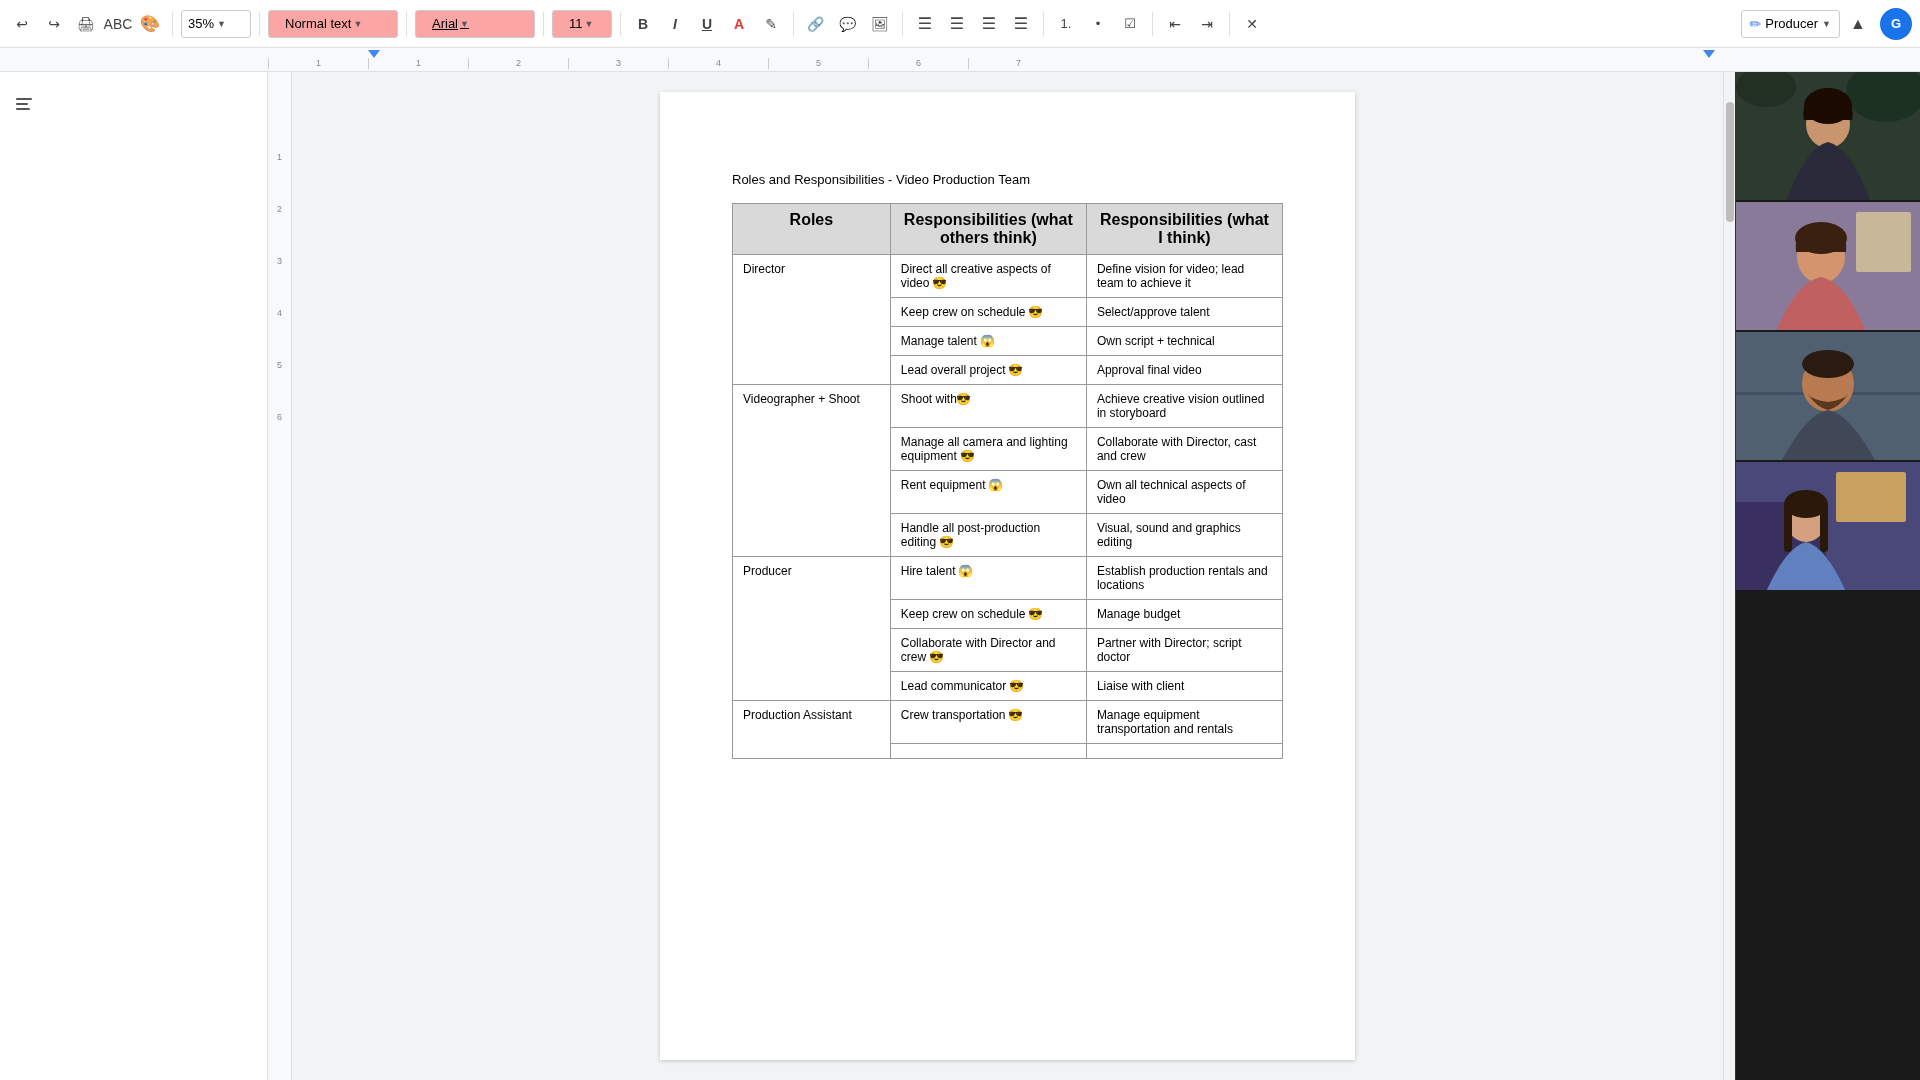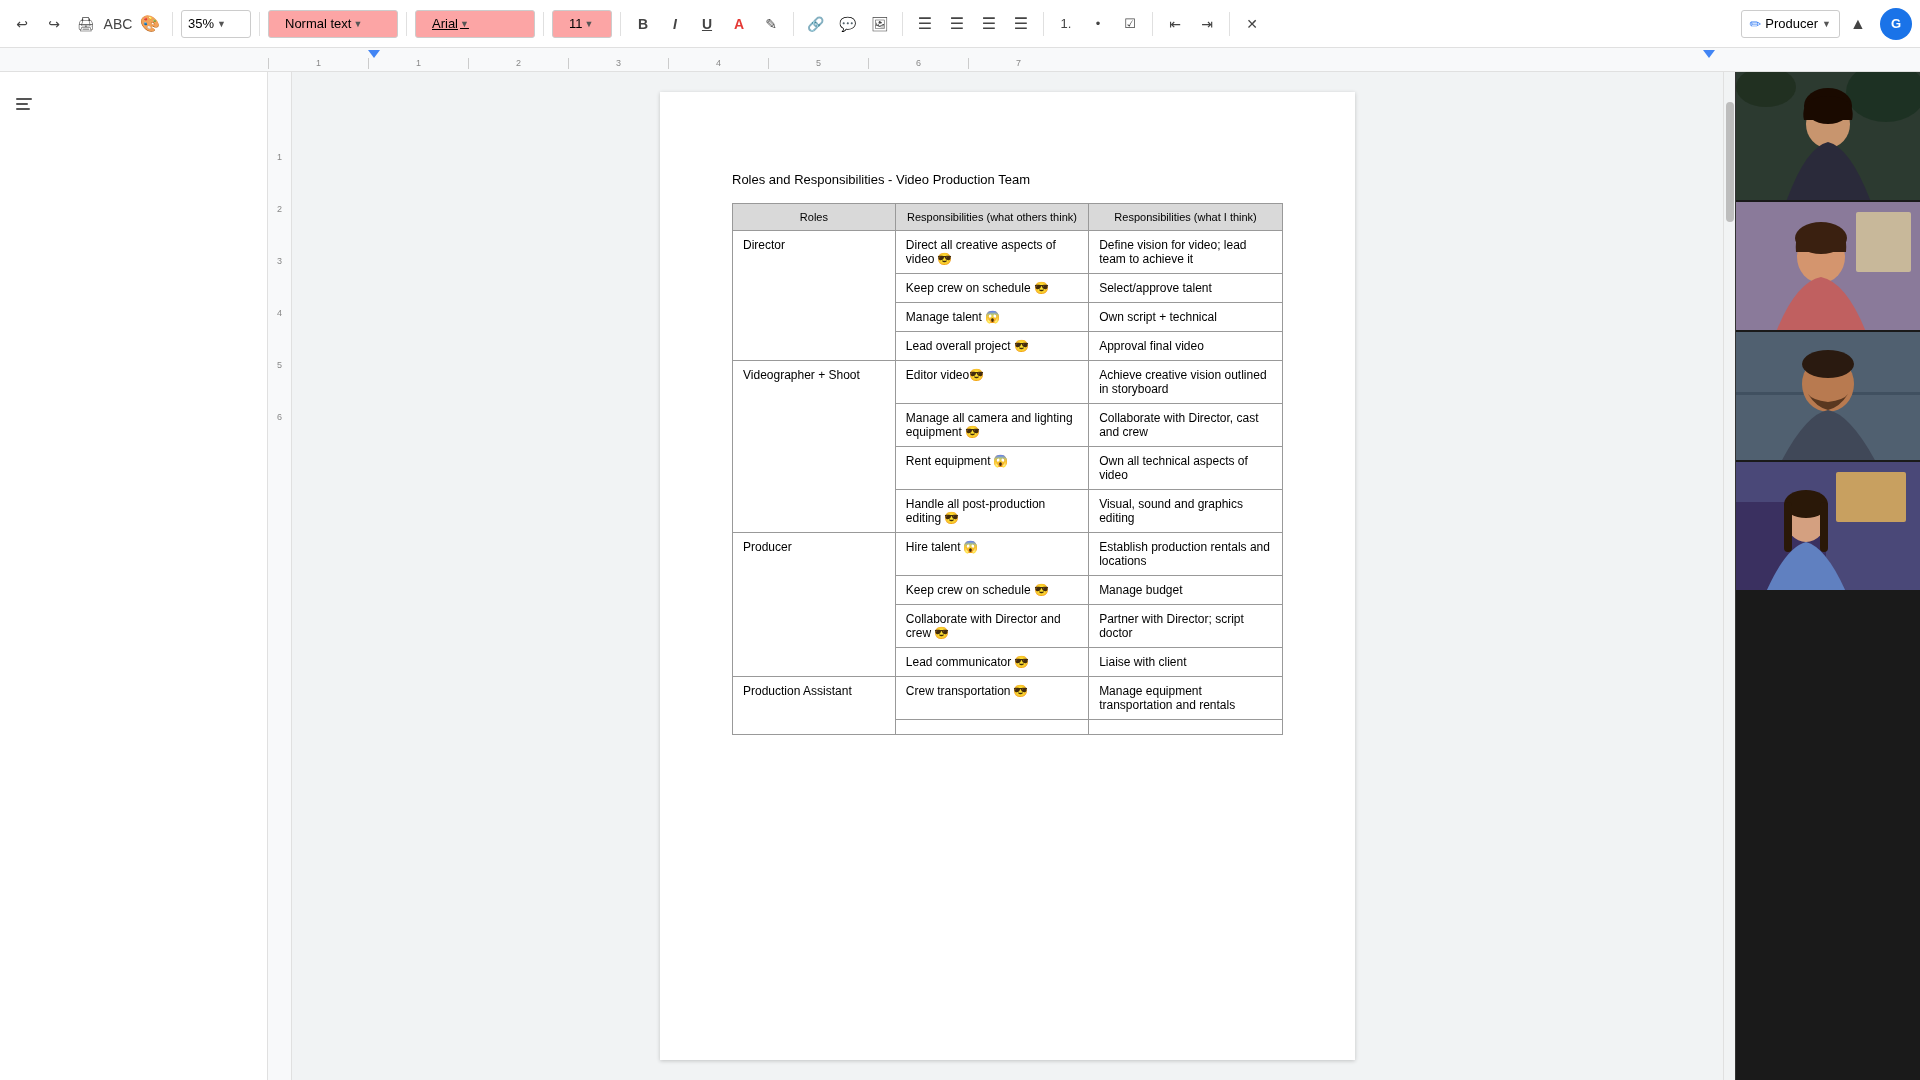--- a/index.html
+++ b/index.html
@@ -114,22 +114,22 @@
       font-family: Arial, sans-serif;
     }
     .doc-table th, .doc-table td {
       border: 1px solid #999;
       padding: 7px 10px;
       vertical-align: top;
       color: #000;
     }
     .doc-table th {
       background: #d9d9d9;
-      font-weight: normal;
-      font-size: 11px;
+      font-weight: bold;
+      font-size: 16px;
     }
     .doc-table td:first-child { width: 175px; font-size: 12px; }
     .doc-table td:nth-child(2) { width: 210px; }
     .doc-table td:nth-child(3) { width: 200px; }
 
     
     #right-panel {
       width: 185px;
       background: #1a1a1a;
       flex-shrink: 0;
@@ -341,21 +341,21 @@
             <td>Manage talent 😱</td>
             <td>Own script + technical</td>
           </tr>
           <tr>
             <td>Lead overall project 😎</td>
             <td>Approval final video</td>
           </tr>
 
           <tr>
             <td rowspan="4">Videographer + Shoot</td>
-            <td>Editor video😎</td>
+            <td>Shoot with😎</td>
             <td>Achieve creative vision outlined in storyboard</td>
           </tr>
           <tr>
             <td>Manage all camera and lighting equipment 😎</td>
             <td>Collaborate with Director, cast and crew</td>
           </tr>
           <tr>
             <td>Rent equipment 😱</td>
             <td>Own all technical aspects of video</td>
           </tr>

